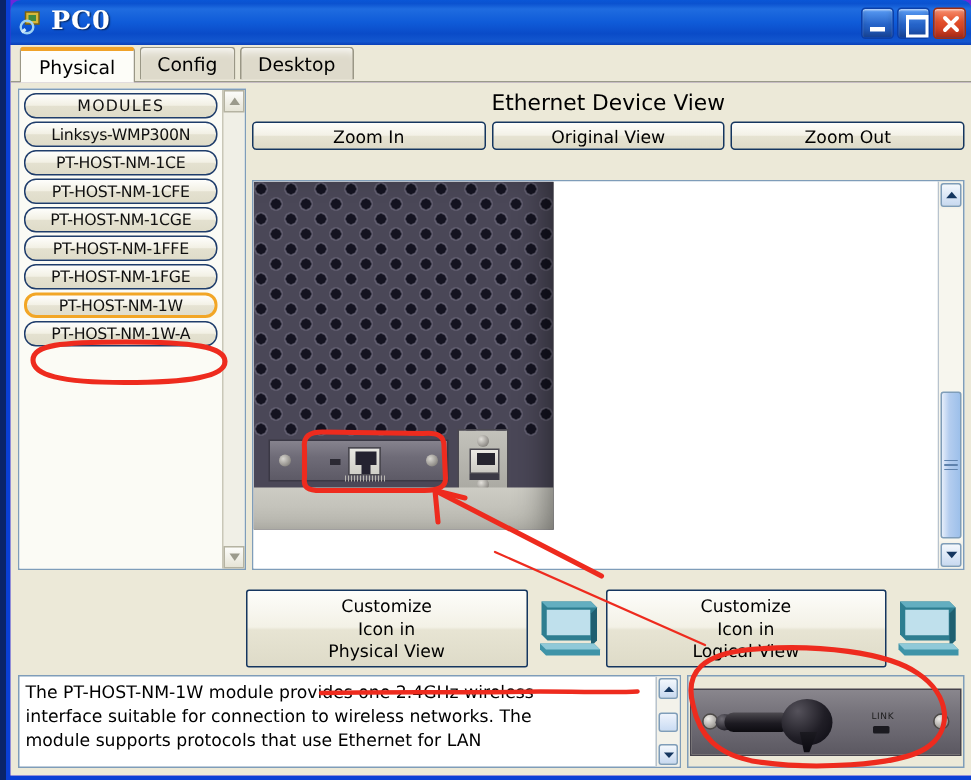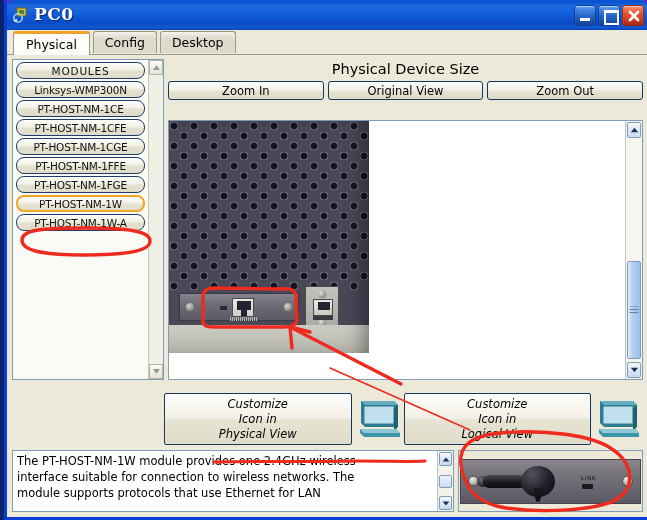--- a/index.html
+++ b/index.html
@@ -231,21 +231,21 @@
     position:absolute; left:7px; bottom:10px; width:20px; height:4px; background:#3b3945;
   }
   .pc-base {
     position:absolute; left:0; bottom:0; width:200px; height:28px;
     background: linear-gradient(to bottom,#cdccc4,#b9b8b0);
   }
   .pc-shadow { position:absolute; left:0; top:0; width:200px; height:232px;
     box-shadow: inset -14px 0 22px -10px rgba(0,0,0,.45); }
 
   
-  .cust-row { display:flex; flex:none; margin-top:13px; gap:0; align-items:center; padding-left:0;font-style:italic; }
+  .cust-row { display:flex; flex:none; margin-top:13px; gap:0; align-items:center; padding-left:0; }
   .cust-cell { display:flex; align-items:center; flex:1; }
   .cust-btn {
     flex:1; height:52px;
     background: linear-gradient(to bottom,#fdfdfa 0%, #f3f1e6 48%, #e7e4d3 52%, #dedbc8 100%);
     border:1px solid #15365f; border-radius:2px;
     display:flex; flex-direction:column; align-items:center; justify-content:center;
     font-size:11.5px; line-height:15px; color:#000;
   }
   .pcicon { width:52px; height:48px; flex:none; display:flex; align-items:center; justify-content:center; }
 
@@ -386,21 +386,21 @@
           </div>
           <div class="sb-arrow">
             <svg width="9" height="7" viewBox="0 0 9 7">
                 <path d="M4.5 6 L1 1 L8 1 Z" fill="#9b9a8c"></path>
               </svg>
           </div>
         </div>
       </div>
 
       <div class="device-panel">
-        <div class="dv-title">Physical Device Size</div>
+        <div class="dv-title">Ethernet Device View</div>
         <div class="zoom-row">
           <div class="btn">
             <span>Zoom In</span>
           </div>
           <div class="btn">
             <span>Original View</span>
           </div>
           <div class="btn">
             <span>Zoom Out</span>
           </div>

